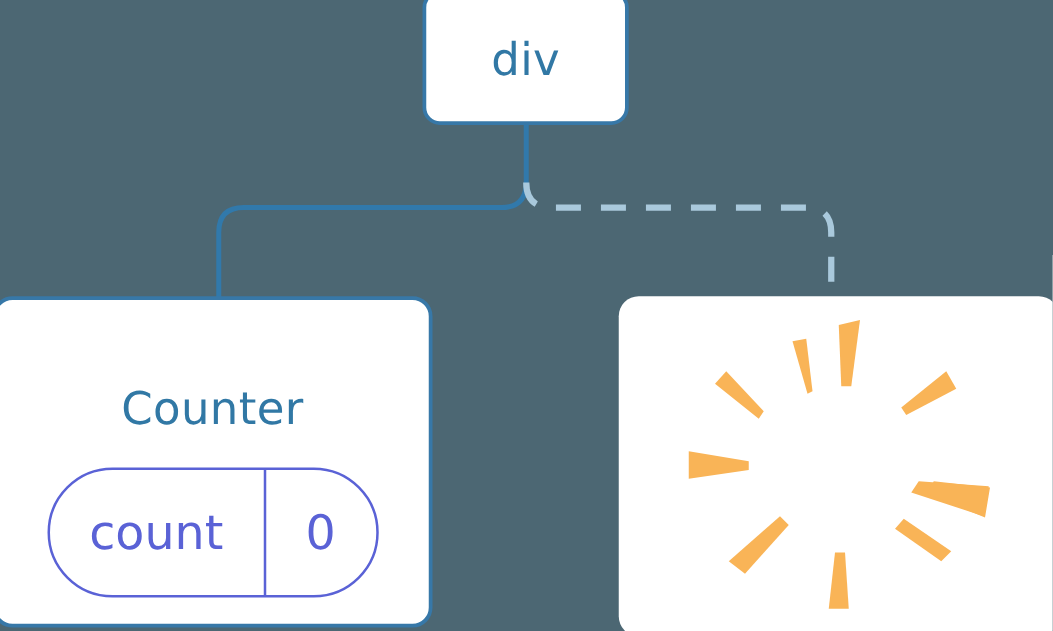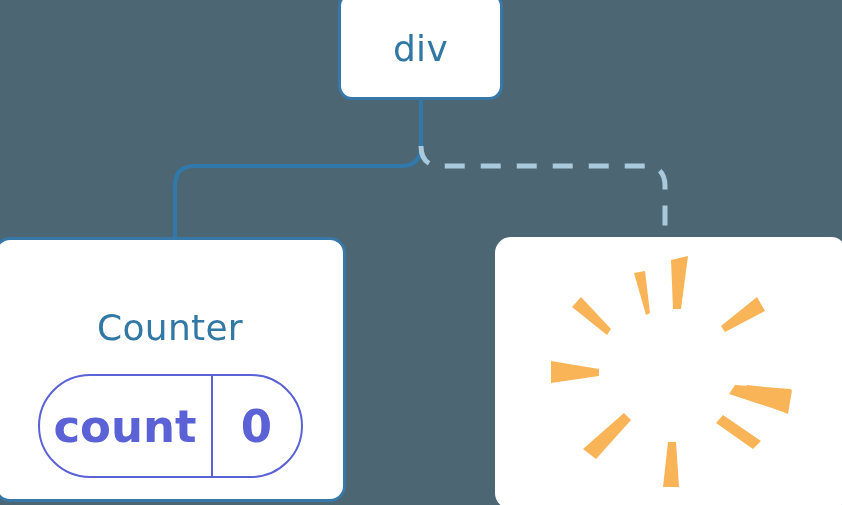--- a/index.html
+++ b/index.html
@@ -90,24 +90,23 @@
     border-radius: 52px;
     display: flex;
     align-items: stretch;
     box-sizing: border-box;
   }
   .pill-key, .pill-val {
     display: flex;
     align-items: center;
     justify-content: center;
     color: #5a62d6;
-    font-size: 45px;
+    font-size: 38px;
     line-height: 1;
     user-select: none;
-    font-weight: bold;
   }
   .pill-key {
     width: 173px;
     border-right: 2px solid #5a62d6;
     box-sizing: border-box;
   }
   .pill-val {
     flex: 1 1 auto;
   }
 

